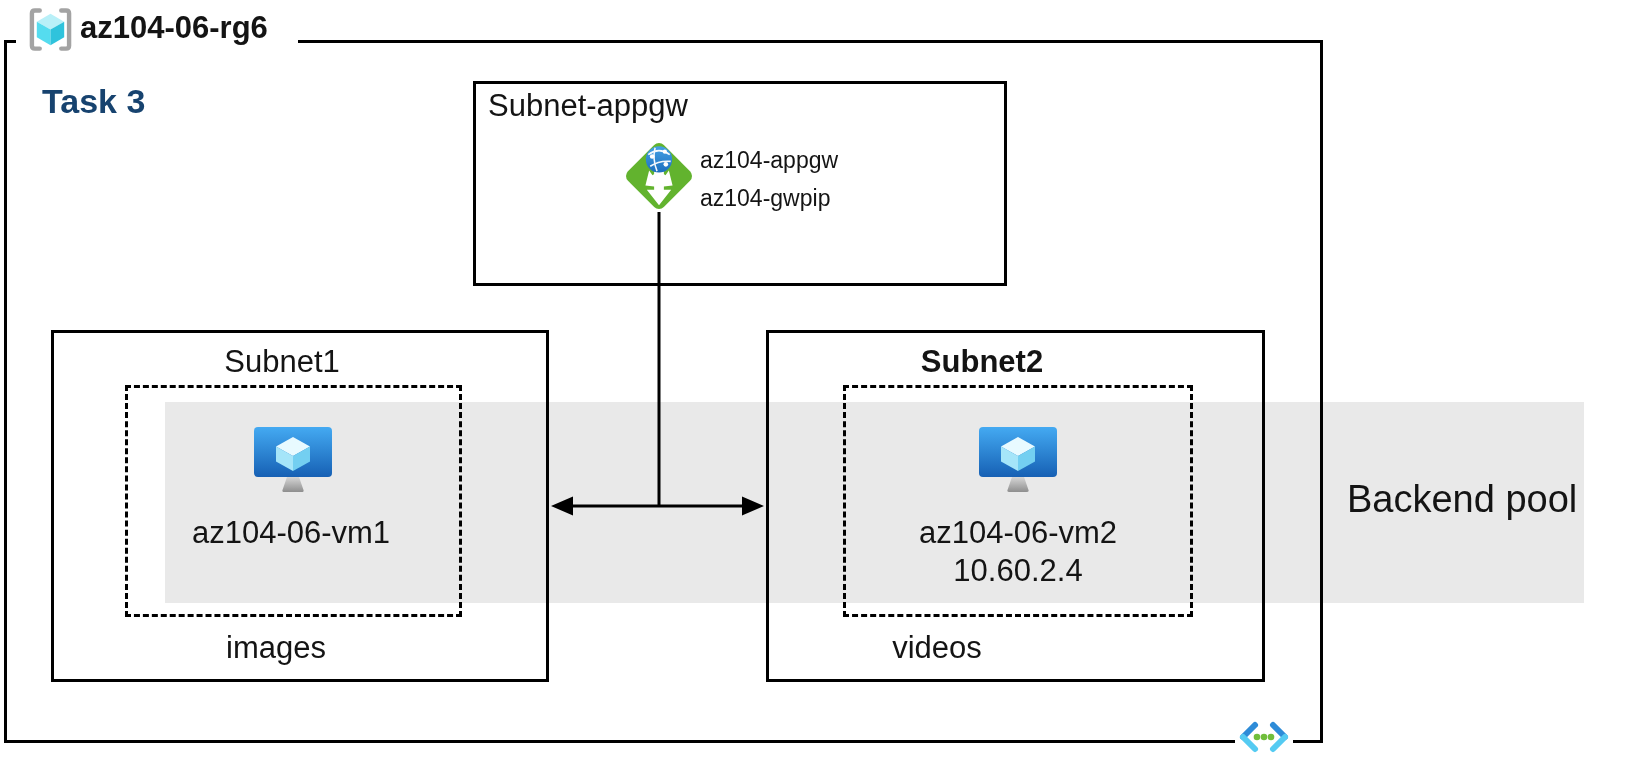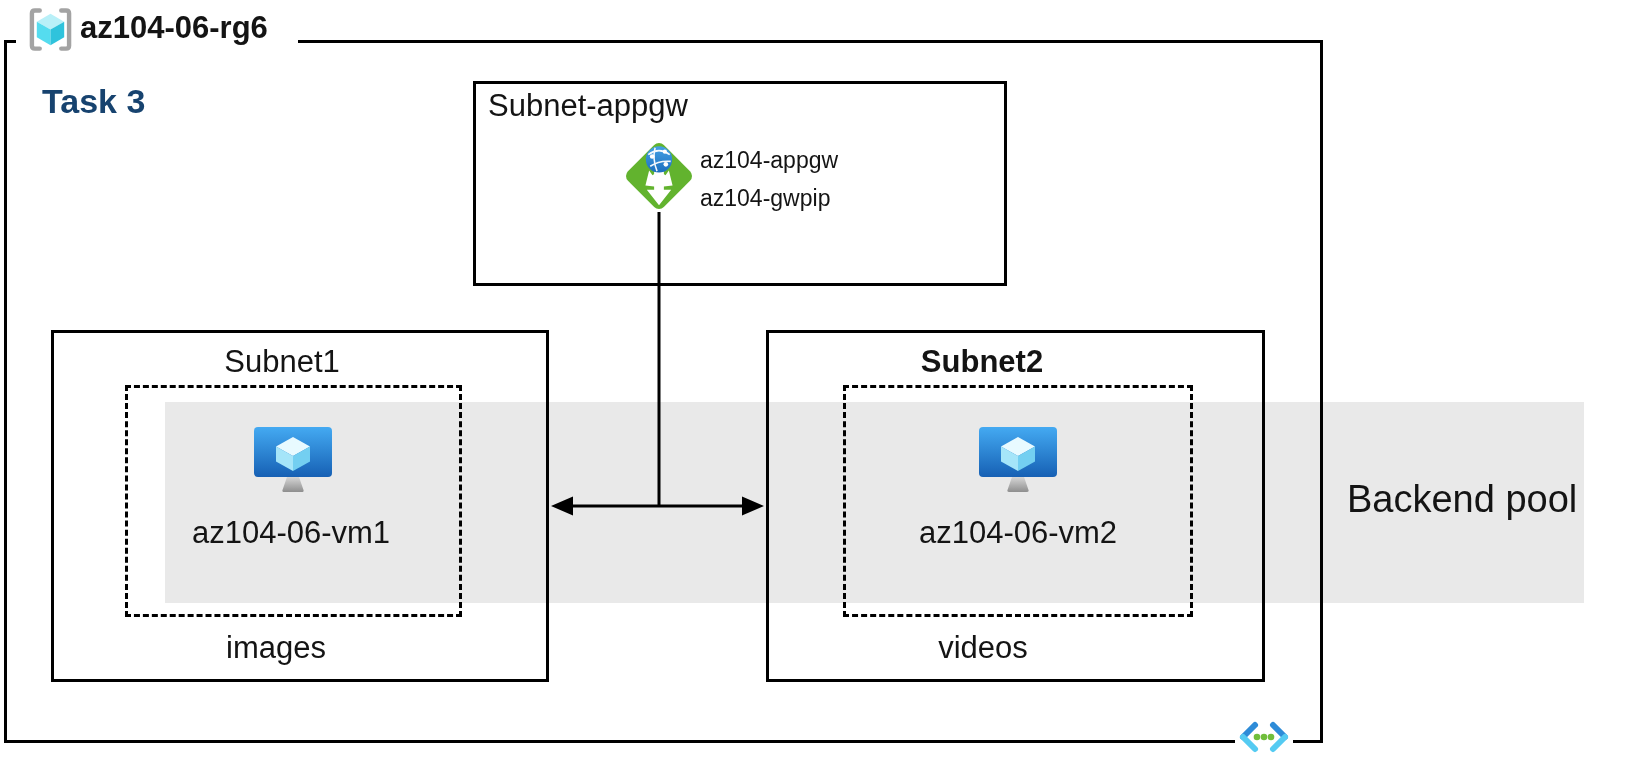--- a/index.html
+++ b/index.html
@@ -143,22 +143,23 @@
     </defs>
     <rect x="1" y="1" width="78" height="50" rx="4" fill="url(#scr2)"></rect>
     <polygon points="40,11 57,20.5 40,30 23,20.5" fill="#E8FAFF"></polygon>
     <polygon points="23,20.5 40,30 40,45 23,35.5" fill="#A5E5F9"></polygon>
     <polygon points="40,30 57,20.5 57,35.5 40,45" fill="#73CFF1"></polygon>
     <path d="M34,51 h12 l4.5,13 q0.8,2 -2,2 h-17 q-2.8,0 -2,-2 z" fill="url(#std2)"></path>
   </svg>
 </div>
 <div class="abs txt-c vm-lines" style="left:838px;">
   <div>az104-06-vm2</div>
+  <div>10.60.2.4</div>
 </div>
-<div class="abs txt-c caption" style="left:813px;">videos</div>
+<div class="abs txt-c caption" style="left:767px;">videos</div>
 
 <svg class="abs overlay">
   <line x1="659" y1="212" x2="659" y2="506" stroke="#000" stroke-width="3"></line>
   <line x1="566" y1="506" x2="749" y2="506" stroke="#000" stroke-width="3"></line>
   <polygon points="551,506 573,496.5 573,515.5" fill="#000"></polygon>
   <polygon points="764,506 742,496.5 742,515.5" fill="#000"></polygon>
 </svg>
 
 <div class="abs vnet-icon">
   <svg width="56" height="40" viewBox="0 0 56 40">

